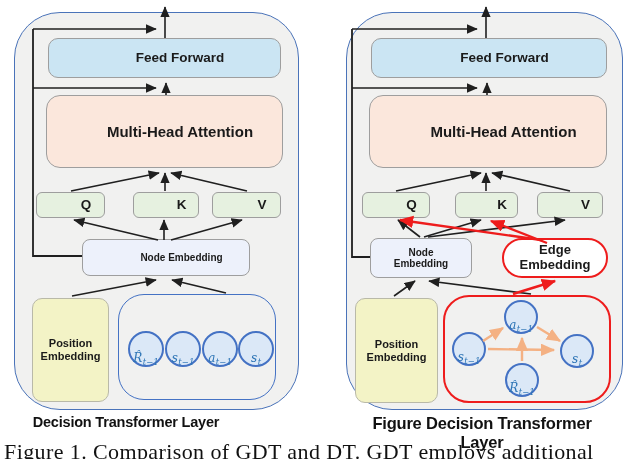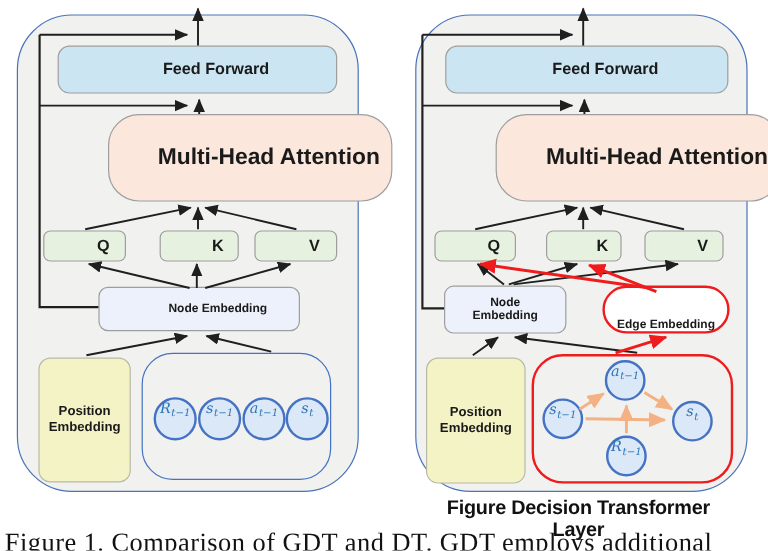--- a/index.html
+++ b/index.html
@@ -6,31 +6,31 @@
   .fig{position:relative;width:640px;height:459px;background:#ffffff;overflow:hidden;
        font-family:"Liberation Sans",sans-serif;}
   .panel{position:absolute;top:12px;height:398px;background:var(--panel-fill);
          border:1.6px solid var(--panel-border);border-radius:46px;box-sizing:border-box;}
   .panel.left{left:14px;width:285px;}
   .panel.right{left:346px;width:277px;}
   .box{position:absolute;display:flex;align-items:center;justify-content:center;
        border:1.4px solid var(--box-border);background:#fff;color:var(--text);
        font-weight:bold;text-align:center;box-sizing:border-box;line-height:1.15;padding-left:31px;}
   .ff{border-radius:10px;font-size:13.5px;background:var(--ff-fill);}
-  .mha{border-radius:26px;font-size:19px;background:var(--mha-fill);margin-left:44px;}
+  .mha{border-radius:14px;font-size:15px;background:var(--mha-fill);}
   .qkv{border-radius:6px;font-size:13.5px;background:var(--qkv-fill);}
   .node{border-radius:8px;font-size:10px;background:var(--node-fill);}
-  .edge{border-radius:20px;font-size:10px;background:#ffffff;border:2.4px solid var(--red);align-items:flex-end;}
+  .edge{border-radius:20px;font-size:13px;background:#ffffff;border:2.4px solid var(--red);}
   .pos{border-radius:10px;font-size:11px;background:var(--pos-fill);border:1.4px solid var(--pos-border);}
   .tokenbox{position:absolute;border:1.8px solid var(--inner-border);border-radius:26px;
             background:transparent;box-sizing:border-box;}
   .graphbox{position:absolute;border:2.6px solid var(--red);border-radius:26px;
             background:transparent;box-sizing:border-box;}
   .circle{position:absolute;border-radius:50%;background:var(--circle-fill);
-          border:2px solid var(--circle-border);display:flex;align-items:flex-start;
+          border:2px solid var(--circle-border);display:flex;align-items:flex-end;
           justify-content:center;box-sizing:border-box;}
   .math{font-family:"DejaVu Serif",serif;font-style:italic;color:var(--math-blue);
         font-size:12px;white-space:nowrap;}
   .msub{font-size:8.5px;position:relative;top:3px;margin-left:0.5px;}
   .panel-label{position:absolute;top:414px;height:20px;font-weight:bold;color:#111;
                text-align:center;letter-spacing:-0.2px;}
   .caption{position:absolute;left:4px;top:439px;width:640px;font-family:"Liberation Serif",serif;
            font-size:22px;color:#111;white-space:nowrap;letter-spacing:0.4px;line-height:25px;}
   svg.overlay{position:absolute;left:0;top:0;pointer-events:none;}
   .ln{fill:none;stroke:var(--arrow);stroke-width:1.6px;}
@@ -179,16 +179,17 @@
       <line class="red-ln" x1="541" y1="240" x2="400" y2="220" marker-end="url(#ar)"></line>
       <line class="red-ln" x1="547" y1="243" x2="491" y2="221" marker-end="url(#ar)"></line>
       <line class="red-ln" x1="513" y1="294" x2="555" y2="281" marker-end="url(#ar)"></line>
       <line class="or-ln" x1="488" y1="349" x2="554" y2="350" marker-end="url(#ao)"></line>
       <line class="or-ln" x1="483" y1="341" x2="503" y2="328" marker-end="url(#ao)"></line>
       <line class="or-ln" x1="537" y1="327" x2="560" y2="341" marker-end="url(#ao)"></line>
       <line class="or-ln" x1="522" y1="361" x2="522" y2="338" marker-end="url(#ao)"></line>
     </g>
   </svg>
 
+  <div class="panel-label" style="left:16px;width:220px;font-size:14.5px;">Decision Transformer Layer</div>
   <div class="panel-label" style="left:352px;width:260px;font-size:16.5px;">Figure Decision Transformer Layer</div>
 
   <div class="caption">Figure 1. Comparison of GDT and DT. GDT employs additional</div>
 </div>
 
 </body></html>

